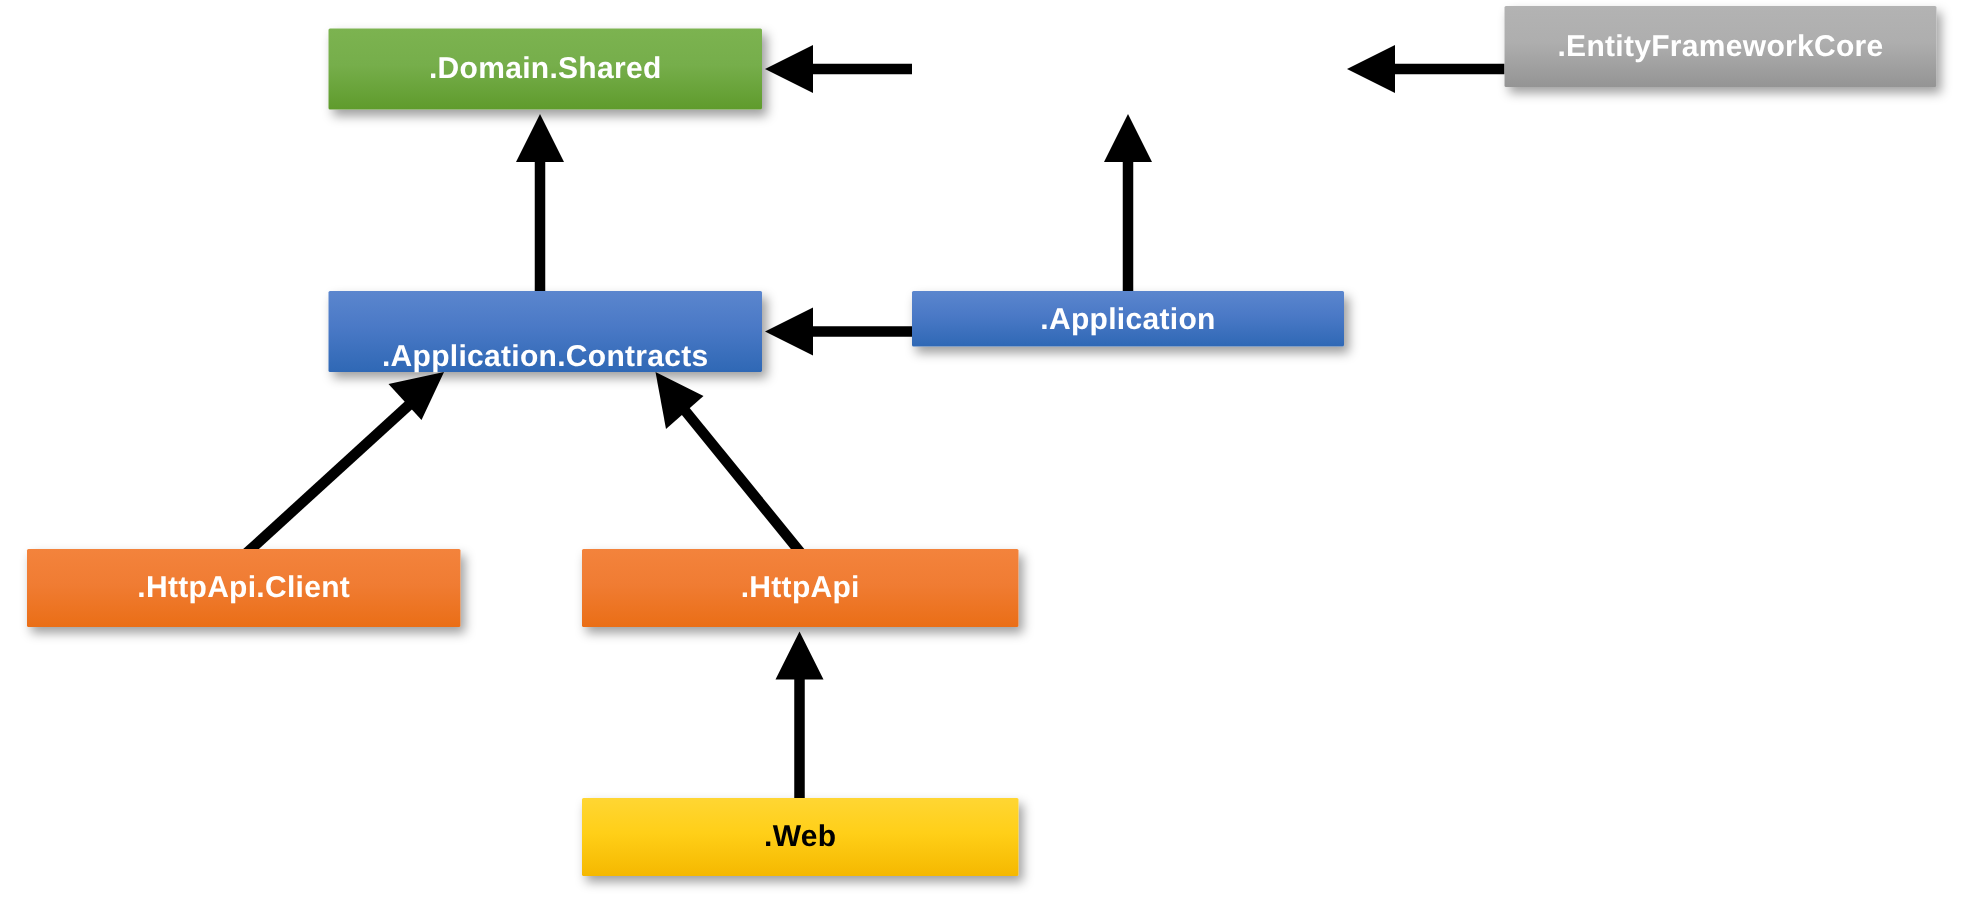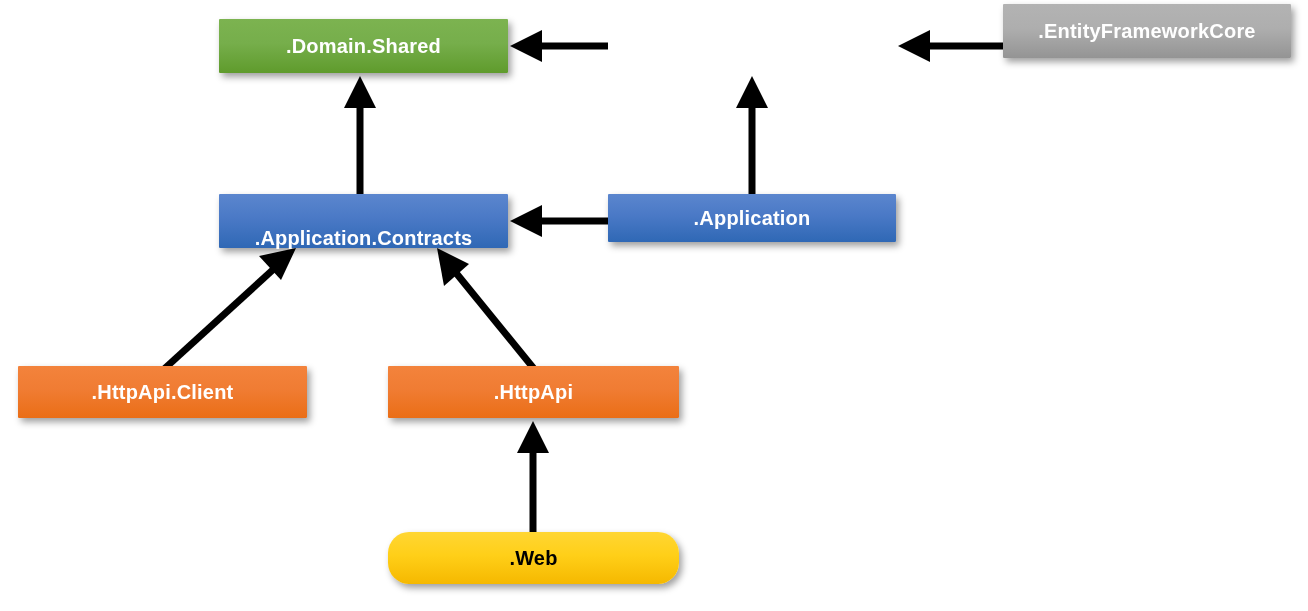--- a/index.html
+++ b/index.html
@@ -38,21 +38,20 @@
   }
   .node.blue {
     background: linear-gradient(to bottom, #5b86ce 0%, #4a79c6 45%, #2f68b5 100%);
   }
   .node.orange {
     background: linear-gradient(to bottom, #f3833c 0%, #f07c33 45%, #ea6e16 100%);
   }
   .node.yellow {
     background: linear-gradient(to bottom, #ffd633 0%, #ffcf18 45%, #f5b800 100%);
     color: #000000;
-    border-radius: 21px;
   }
   .node .label {
     pointer-events: none;
     line-height: 1;
   }
   svg.edges {
     position: absolute;
     left: 0;
     top: 0;
     width: 1308px;
@@ -123,21 +122,21 @@
 
 
   <div class="node gray" style="left:1003px; top:4px; width:288px; height:54px;">
     <span class="label">.EntityFrameworkCore</span>
   </div>
 
   <div class="node blue" style="left:219px; top:194px; width:289px; height:54px;align-items:flex-end;">
     <span class="label">.Application.Contracts</span>
   </div>
 
-  <div class="node blue" style="left:608px; top:194px; width:288px; height:48px;">
+  <div class="node blue" style="left:608px; top:194px; width:288px; height:37px;">
     <span class="label">.Application</span>
   </div>
 
   <div class="node orange" style="left:388px; top:366px; width:291px; height:52px;">
     <span class="label">.HttpApi</span>
   </div>
 
   <div class="node orange" style="left:18px; top:366px; width:289px; height:52px;">
     <span class="label">.HttpApi.Client</span>
   </div>

